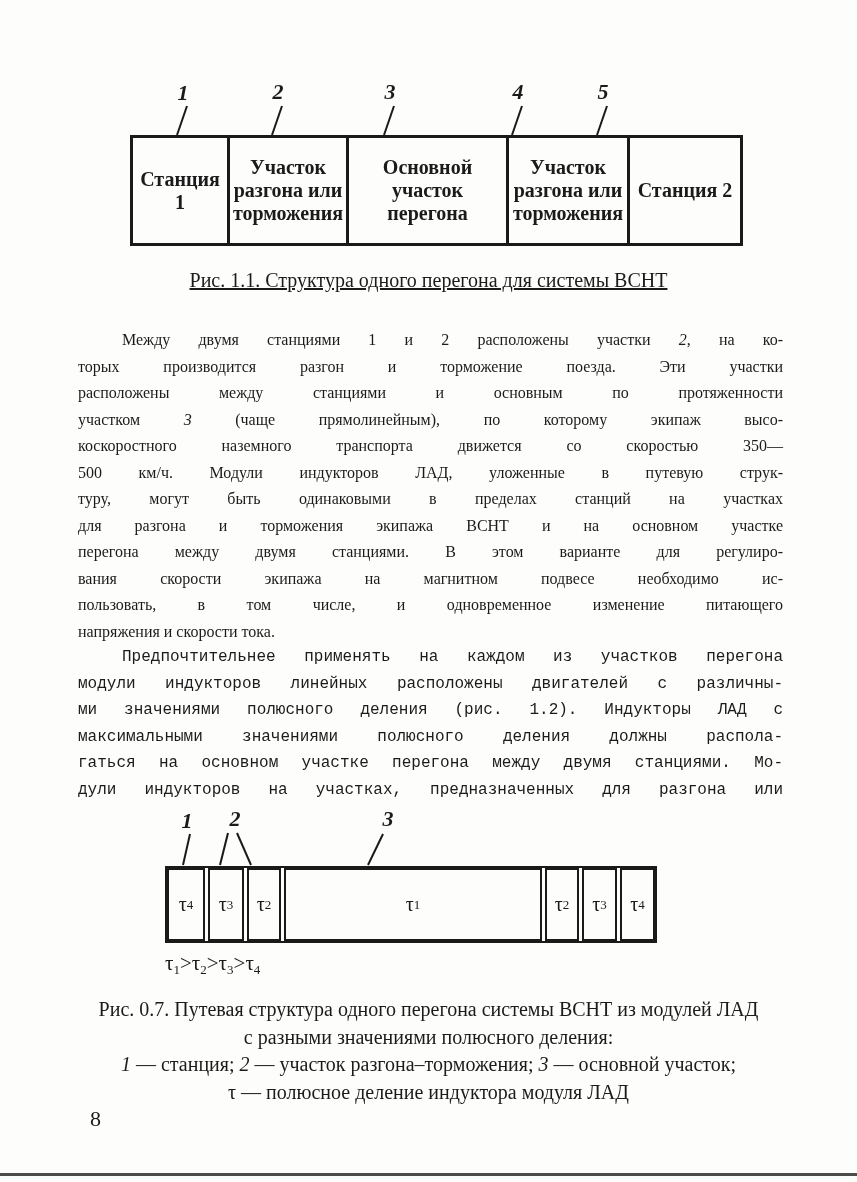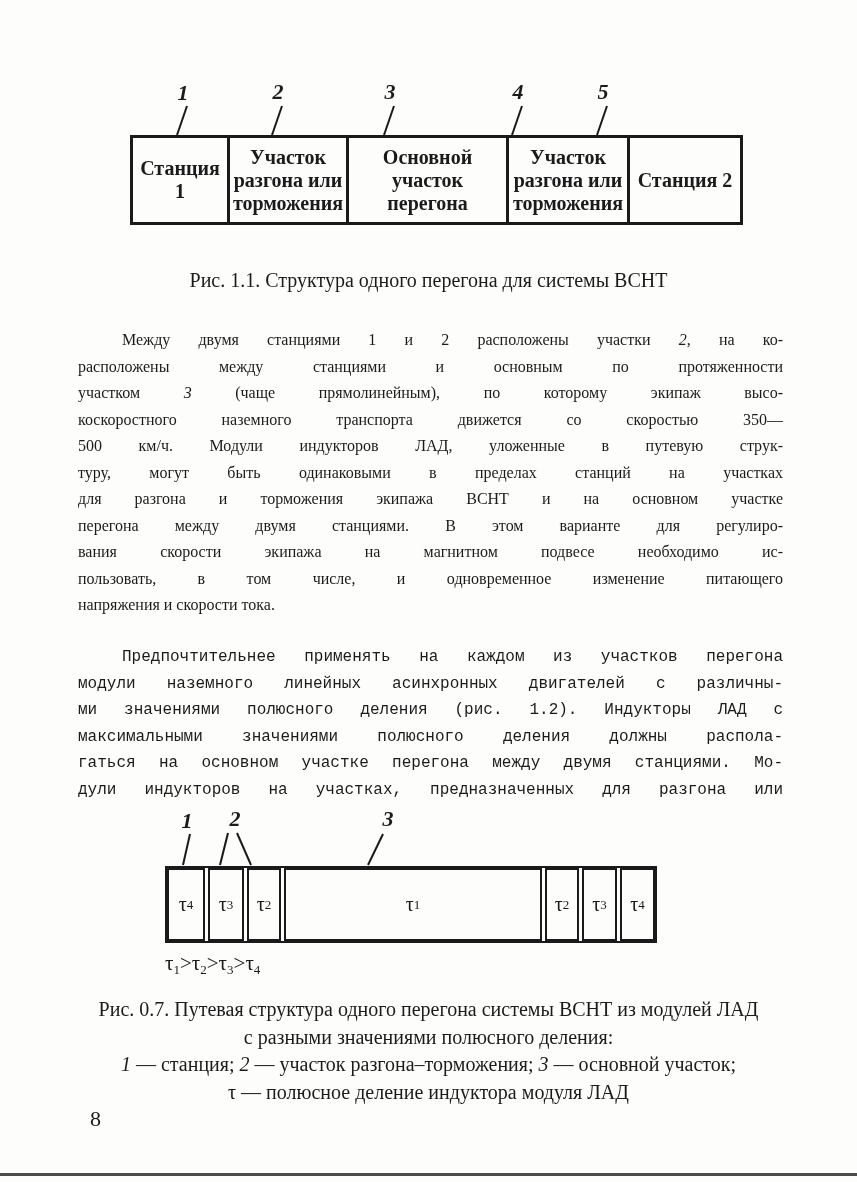--- a/index.html
+++ b/index.html
@@ -2,21 +2,21 @@
 <html><head>
 <meta charset="utf-8">
 <style>
   html,body{margin:0;padding:0;background:#e8e8e8;}
   .page{
     position:relative;width:857px;height:1182px;background:#fdfdfc;
     font-family:"Liberation Serif","DejaVu Serif",serif;color:#1b1b1b;
     overflow:hidden;margin:0 auto;
   }
   
-  .fig1{position:absolute;left:130px;top:135px;width:613px;height:90px;
+  .fig1{position:absolute;left:130px;top:135px;width:613px;height:111px;
     border:3px solid #1a1a1a;box-sizing:border-box;display:flex;}
   .f1c{border-right:3px solid #1a1a1a;box-sizing:border-box;display:flex;
     align-items:center;justify-content:center;text-align:center;
     font-weight:bold;font-size:20px;line-height:23px;padding:2px;}
   .f1c:last-child{border-right:none;flex:1;}
   .f1c1{width:97px;} .f1c2{width:119px;} .f1c3{width:160px;} .f1c4{width:121px;}
   .figlabel{position:absolute;font-style:italic;font-weight:600;font-size:22px;
     width:24px;text-align:center;}
   .leader{position:absolute;}
   
@@ -61,39 +61,40 @@
   </svg>
 
   <div class="fig1">
     <div class="f1c f1c1">Станция 1</div>
     <div class="f1c f1c2">Участок разгона или торможения</div>
     <div class="f1c f1c3">Основной участок перегона</div>
     <div class="f1c f1c4">Участок разгона или торможения</div>
     <div class="f1c">Станция 2</div>
   </div>
 
-  <div class="cap" style="top:269px;">Рис. 1.1. Структура одного перегона для системы ВСНТ</div>
+  <div class="cap" style="top:269px;text-decoration:underline;">Рис. 1.1. Структура одного перегона для системы ВСНТ</div>
 
   <div class="textblock" style="top:327px;">
     <div class="bodyline indent"><span>Между двумя станциями 1 и 2 расположены участки </span><span class="it">2</span><span>, на ко-</span></div>
+    <div class="bodyline"><span>торых производится разгон и торможение поезда. Эти участки</span></div>
     <div class="bodyline"><span>расположены между станциями и основным по протяженности</span></div>
     <div class="bodyline"><span>участком </span><span class="it">3</span><span> (чаще прямолинейным), по которому экипаж высо-</span></div>
     <div class="bodyline"><span>коскоростного наземного транспорта движется со скоростью 350—</span></div>
     <div class="bodyline"><span>500 км/ч. Модули индукторов ЛАД, уложенные в путевую струк-</span></div>
     <div class="bodyline"><span>туру, могут быть одинаковыми в пределах станций на участках</span></div>
     <div class="bodyline"><span>для разгона и торможения экипажа ВСНТ и на основном участке</span></div>
     <div class="bodyline"><span>перегона между двумя станциями. В этом варианте для регулиро-</span></div>
     <div class="bodyline"><span>вания скорости экипажа на магнитном подвесе необходимо ис-</span></div>
     <div class="bodyline"><span>пользовать, в том числе, и одновременное изменение питающего</span></div>
     <div class="bodyline last"><span>напряжения и скорости тока.</span></div>
   </div>
 
   <div class="textblock" style="top:644px;font-family:Liberation Mono, monospace;">
     <div class="bodyline indent"><span>Предпочтительнее применять на каждом из участков перегона</span></div>
-    <div class="bodyline"><span>модули наземного линейных асинхронных двигателей с различны-</span></div>
+    <div class="bodyline"><span>модули индукторов линейных расположены двигателей с различны-</span></div>
     <div class="bodyline"><span>ми значениями полюсного деления (рис. 1.2). Индукторы ЛАД с</span></div>
     <div class="bodyline"><span>максимальными значениями полюсного деления должны распола-</span></div>
     <div class="bodyline"><span>гаться на основном участке перегона между двумя станциями. Мо-</span></div>
     <div class="bodyline"><span>дули индукторов на участках, предназначенных для разгона или</span></div>
   </div>
 
   <span class="figlabel" style="left:175px;top:808px;">1</span>
   <span class="figlabel" style="left:223px;top:806px;">2</span>
   <span class="figlabel" style="left:376px;top:806px;">3</span>
   <svg class="leader" style="left:165px;top:808px;" width="492" height="60">

